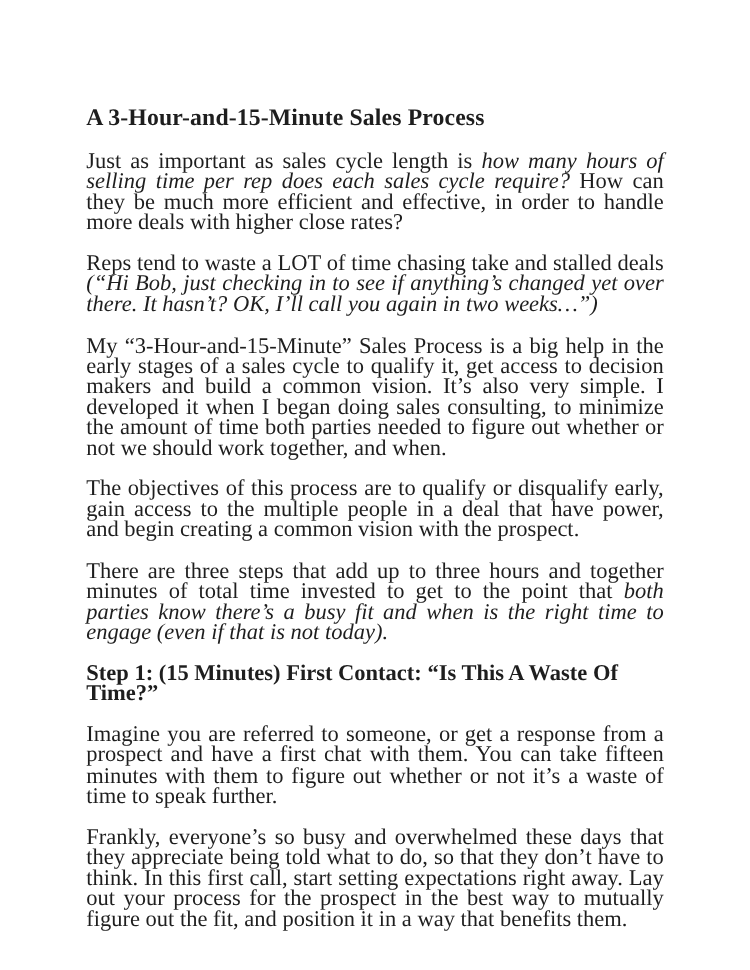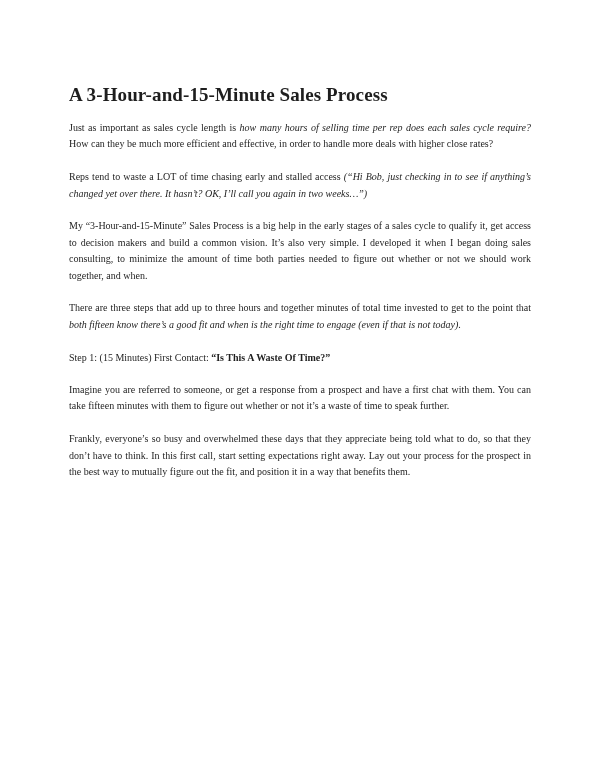--- a/index.html
+++ b/index.html
@@ -21,54 +21,55 @@
   .doc-title {
     margin: 0;
     font-size: 19px;
     line-height: 22px;
     font-weight: bold;
     letter-spacing: 0.1px;
     text-align: left;
   }
   .para {
     margin: 16.4px 0 0 0;
-    font-size: 10px;
+    font-size: 18px;
     line-height: 16.4px;
     text-align: justify;
     text-justify: inter-word;
   }
   .para.first {
     margin-top: 14px;
   }
   .para.tight {
     margin-top: 16px;
   }
   .para.heading {
     font-weight: bold;
     text-align: left;
   }
   .run-normal { font-style: normal; font-weight: inherit; }
   .run-italic { font-style: italic; }
-  .run-bold { font-weight: normal; }
+  .run-bold { font-weight: bold; }
   .run-bold-italic { font-weight: bold; }
 </style>
 </head>
 <body>
 
 <div class="page">
   <h1 class="doc-title">A 3-Hour-and-15-Minute Sales Process</h1>
 
   <p class="para first"><span class="run-normal">Just as important as sales cycle length is </span><span class="run-italic">how many hours of selling time per rep does each sales cycle require?</span><span class="run-normal"> How can they be much more efficient and effective, in order to handle more deals with higher close rates?</span></p>
 
-  <p class="para"><span class="run-normal">Reps tend to waste a LOT of time chasing early and stalled access </span><span class="run-italic">(“Hi Bob, just checking in to see if anything’s changed yet over there. It hasn’t? OK, I’ll call you again in two weeks…”)</span></p>
+  <p class="para"><span class="run-normal">Reps tend to waste a LOT of time chasing take and stalled deals </span><span class="run-italic">(“Hi Bob, just checking in to see if anything’s changed yet over there. It hasn’t? OK, I’ll call you again in two weeks…”)</span></p>
 
 
   <p class="para"><span class="run-normal">My “3-Hour-and-15-Minute” Sales Process is a big help in the early stages of a sales cycle to qualify it, get access to decision makers and build a common vision. It’s also very simple. I developed it when I began doing sales consulting, to minimize the amount of time both parties needed to figure out whether or not we should work together, and when.</span></p>
 
+  <p class="para"><span class="run-normal">The objectives of this process are to qualify or disqualify early, gain access to the multiple people in a deal that have power, and begin creating a common vision with the prospect.</span></p>
 
-  <p class="para"><span class="run-normal">There are three steps that add up to three hours and together minutes of total time invested to get to the point that </span><span class="run-italic">both fifteen know there’s a good fit and when is the right time to engage (even if that is not today).</span></p>
+  <p class="para"><span class="run-normal">There are three steps that add up to three hours and together minutes of total time invested to get to the point that </span><span class="run-italic">both parties know there’s a busy fit and when is the right time to engage (even if that is not today).</span></p>
 
   <h2 class="para heading"><span class="run-bold">Step 1: (15 Minutes) First Contact: </span><span class="run-bold-italic">“Is This A Waste Of Time?”</span></h2>
 
   <p class="para tight"><span class="run-normal">Imagine you are referred to someone, or get a response from a prospect and have a first chat with them. You can take fifteen minutes with them to figure out whether or not it’s a waste of time to speak further.</span></p>
 
   <p class="para"><span class="run-normal">Frankly, everyone’s so busy and overwhelmed these days that they appreciate being told what to do, so that they don’t have to think. In this first call, start setting expectations right away. Lay out your process for the prospect in the best way to mutually figure out the fit, and position it in a way that benefits them.</span></p>
 </div>
 
 </body></html>

